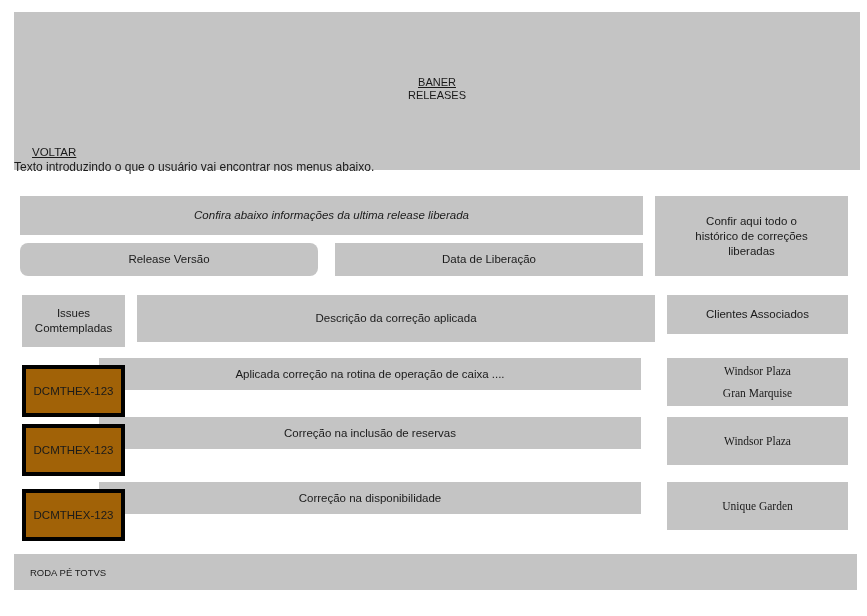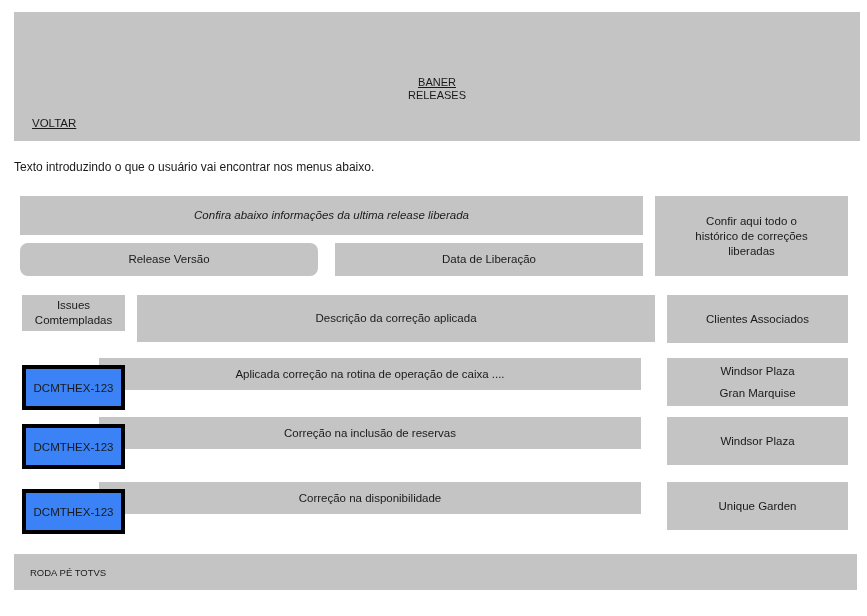--- a/index.html
+++ b/index.html
@@ -8,21 +8,21 @@
     position:relative; width:867px; height:616px; background:#ffffff;
     overflow:hidden;
   }
   .gray { background:#c4c4c4; }
   .block {
     position:absolute; display:flex; align-items:center; justify-content:center;
     text-align:center; font-size:11.5px; line-height:15px; box-sizing:border-box;
   }
 
   
-  .banner { left:14px; top:12px; width:846px; height:129px; }
+  .banner { left:14px; top:12px; width:846px; height:158px; }
   .banner-text {
     position:absolute; top:64px; left:0; right:0; text-align:center;
     font-size:11px; line-height:13px;
   }
   .banner-text .u { text-decoration:underline; }
   .back-link {
     position:absolute; left:18px; bottom:10px; font-size:11.5px;
     text-decoration:underline; cursor:pointer;
   }
 
@@ -30,33 +30,33 @@
     position:absolute; left:14px; top:160px; font-size:12px;
   }
 
   
   .headline-bar   { left:20px;  top:196px; width:623px; height:39px;font-style:italic; }
   .history-card   { left:655px; top:196px; width:193px; height:80px; padding:0 38px; cursor:pointer; }
   .version-bar    { left:20px;  top:243px; width:298px; height:33px;border-radius:8px; }
   .date-bar       { left:335px; top:243px; width:308px; height:33px; }
 
   
-  .issues-hdr     { left:22px;  top:295px; width:103px; height:36px; padding:0 6px; }
+  .issues-hdr     { left:22px;  top:295px; width:103px; height:52px; padding:0 6px; }
   .desc-hdr       { left:137px; top:295px; width:518px; height:47px; }
-  .clients-hdr    { left:667px; top:295px; width:181px; height:48px;text-align:center; }
+  .clients-hdr    { left:667px; top:295px; width:181px; height:39px;text-align:center; }
 
   
   .row-desc  { width:542px; height:32px; left:99px; }
-  .row-cli   { width:181px; height:48px; left:667px; flex-direction:column; gap:7px; }
+  .row-cli   { width:181px; height:48px; left:667px; flex-direction:column; gap:7px;font-family:Liberation Serif, serif; }
   .r1 { top:358px; }
   .r2 { top:417px; }
   .r3 { top:482px; }
   .issue-badge {
-    position:absolute; left:22px; width:103px; height:45px;
-    border:4px solid #000; background:#3b82f6; box-sizing:border-box;
+    position:absolute; left:22px; width:103px; height:52px;
+    border:4px solid #000; background:#a16207; box-sizing:border-box;
     display:flex; align-items:center; justify-content:center;
     font-size:11.5px; cursor:pointer;
   }
   .ib1 { top:365px; }
   .ib2 { top:424px; }
   .ib3 { top:489px; }
 
   
   .footer {
     left:14px; top:554px; width:843px; height:36px;

